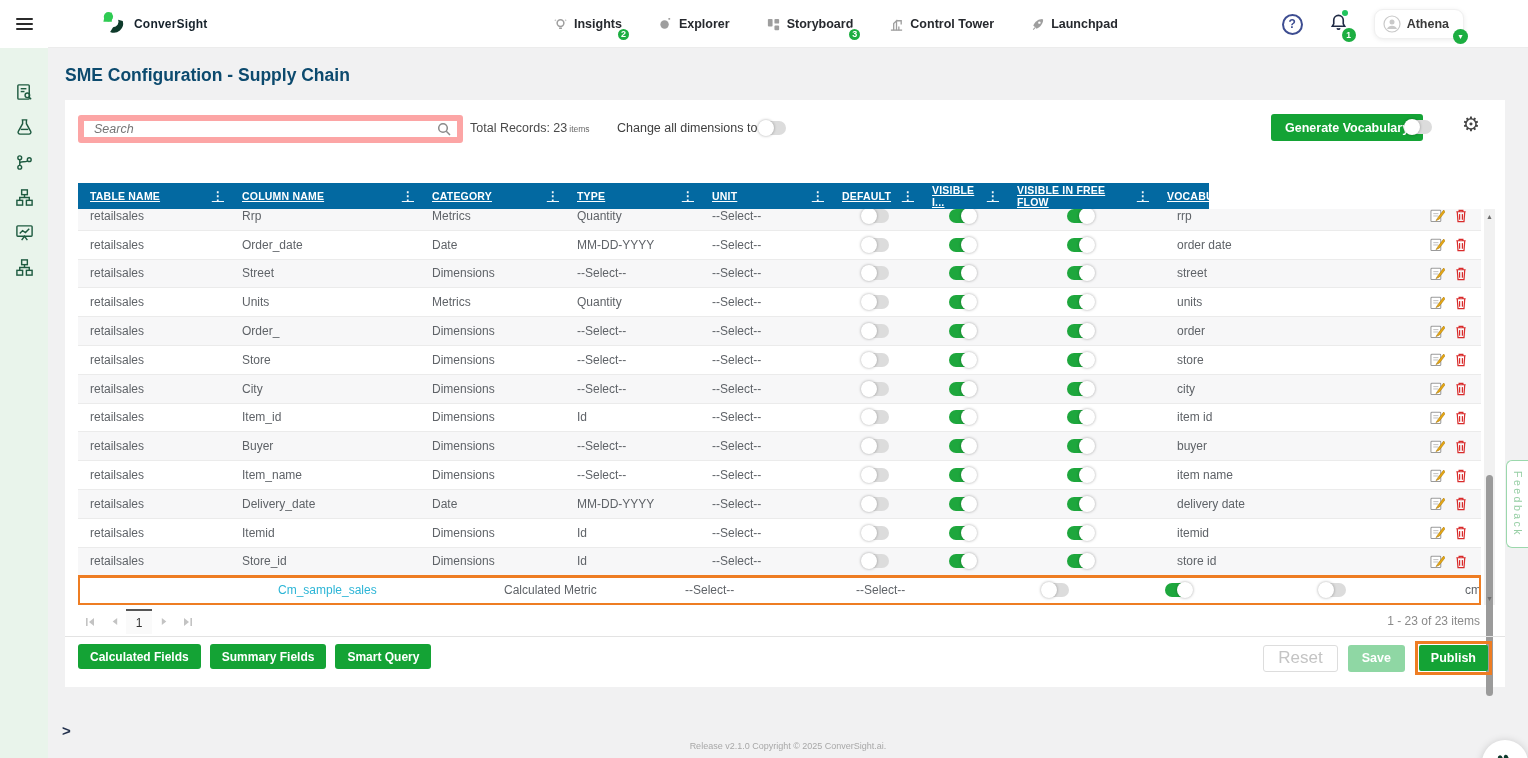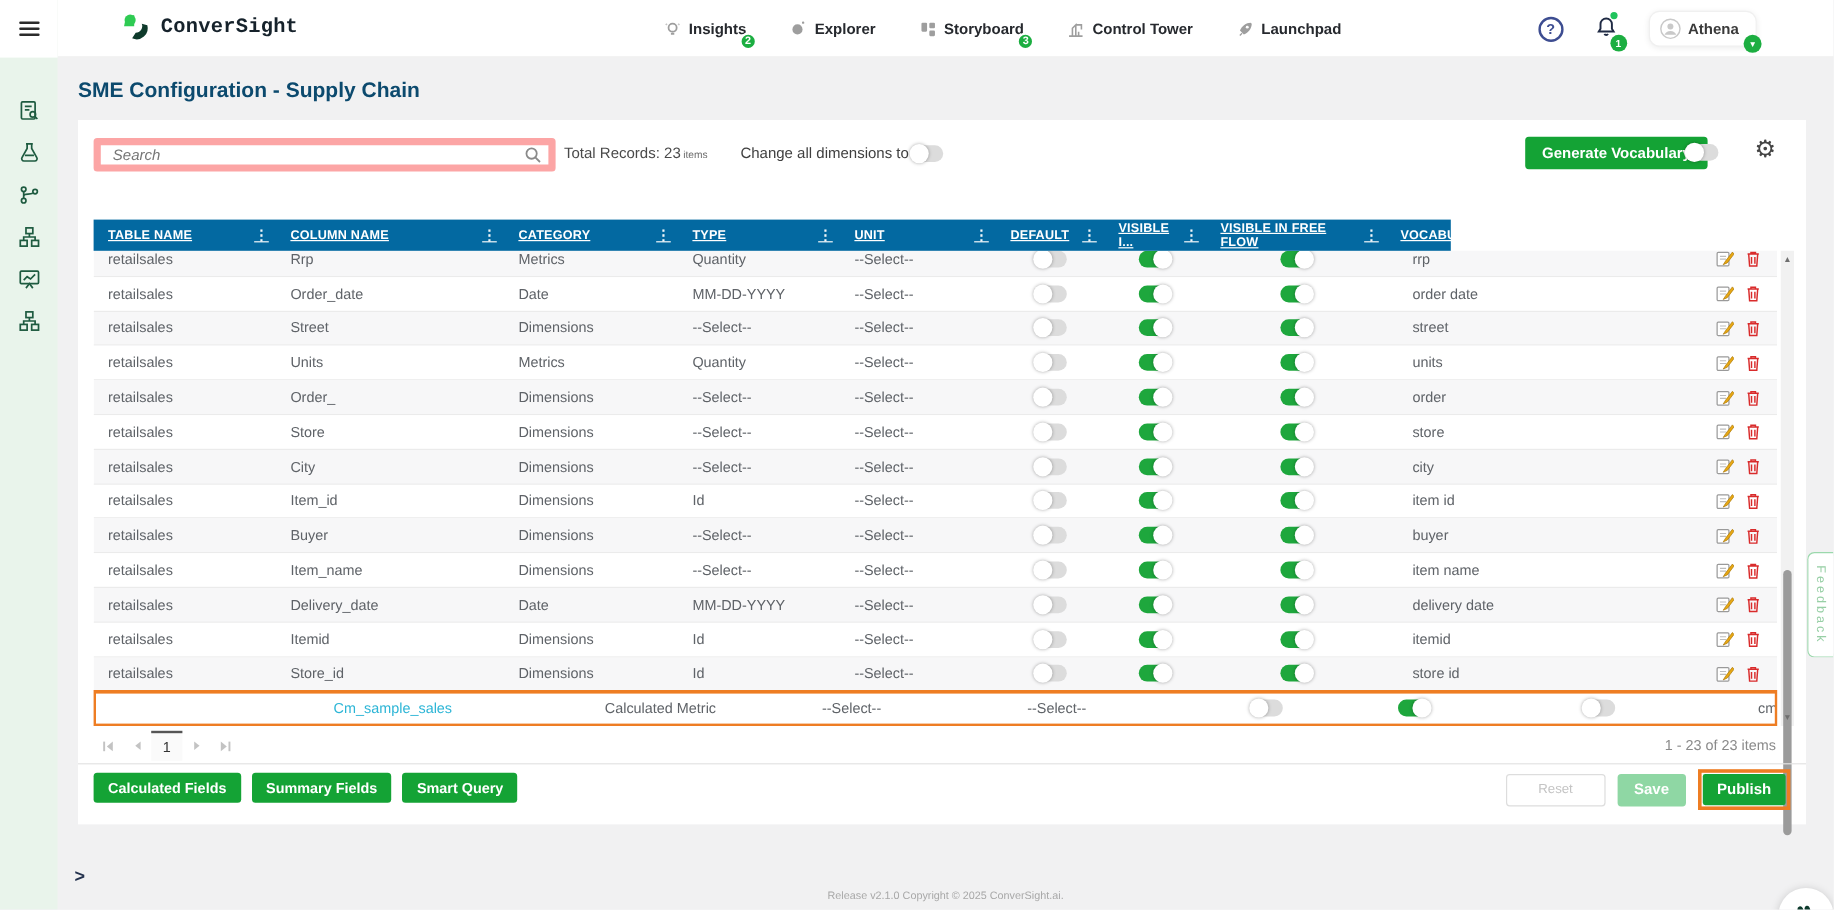--- a/index.html
+++ b/index.html
@@ -9,21 +9,21 @@
   
   .rail { position:absolute; left:0; top:0; width:48px; height:758px; background:#e9f4eb; z-index:5; }
   .rail-top { position:absolute; left:0; top:0; width:48px; height:48px; background:#fff; display:flex; align-items:center; justify-content:center; cursor:pointer; }
   .burger span { display:block; width:17px; height:2px; background:#2b2b2b; margin:3px 0; border-radius:1px; }
   .rail-icons { position:absolute; top:82px; left:0; width:48px; display:flex; flex-direction:column; align-items:center; gap:15px; }
   .rail-ic { width:20px; height:20px; display:flex; align-items:center; justify-content:center; cursor:pointer; }
 
   
   .topbar { position:absolute; left:48px; top:0; width:1480px; height:48px; background:#fff; border-bottom:1px solid #ececec; z-index:4; }
   .logo { position:absolute; left:52px; top:10px; display:flex; align-items:center; gap:7px; }
-  .logo-text { font-size:17px; font-weight:bold; color:#16222b; letter-spacing:.2px;font-family:Liberation Mono, monospace; }
+  .logo-text { font-size:12px; font-weight:bold; color:#16222b; letter-spacing:.2px; }
   .mainnav { position:absolute; left:505px; top:0; height:48px; display:flex; align-items:center; gap:36px; }
   .nav-item { position:relative; display:flex; align-items:center; gap:6px; cursor:pointer; }
   .nav-label { font-size:12.5px; font-weight:bold; color:#26292e; }
   .nav-badge { position:absolute; right:-9px; bottom:-10px; width:15px; height:15px; border-radius:50%; background:#1cae41; color:#fff; font-size:9px; font-weight:bold; display:flex; align-items:center; justify-content:center; border:2px solid #fff; }
   .top-right { position:absolute; right:64px; top:0; height:48px; display:flex; align-items:center; gap:26px; }
   .help-ic { width:21px; height:21px; border-radius:50%; border:2px solid #3d4d91; color:#3d4d91; font-size:12px; font-weight:bold; display:flex; align-items:center; justify-content:center; cursor:pointer; }
   .bell-wrap { position:relative; cursor:pointer; }
   .bell-dot { position:absolute; top:-2px; right:0px; width:6px; height:6px; border-radius:50%; background:#21c45d; }
   .bell-badge { position:absolute; right:-8px; bottom:-6px; width:14px; height:14px; border-radius:50%; background:#1cae41; color:#fff; font-size:8.5px; font-weight:bold; display:flex; align-items:center; justify-content:center; }
   .user-pill { position:relative; display:flex; align-items:center; gap:6px; height:30px; padding:0 14px 0 8px; border:1px solid #f0f0f0; border-radius:9px; box-shadow:0 1px 5px rgba(0,0,0,.08); cursor:pointer; background:#fff; }
@@ -86,21 +86,21 @@
   .pg-btns { position:absolute; left:13px; top:4px; display:flex; }
   .pg-btn { width:24px; height:25px; display:flex; align-items:center; justify-content:center; cursor:pointer; }
   .pg-cur { width:26px; height:25px; display:flex; align-items:center; justify-content:center; background:#fafafa; border-top:2px solid #555; font-size:12px; color:#333; cursor:pointer; }
   .range-text { position:absolute; right:25px; top:9px; font-size:12px; color:#8a8a8a; }
 
   
   .actrow { position:absolute; left:0; top:537px; width:1440px; height:44px; }
   .act-left { position:absolute; left:13px; top:7px; display:flex; gap:9px; }
   .gbtn { height:25px; padding:0 12px; background:#14a335; color:#fff; border:none; border-radius:3px; font-size:12px; font-weight:bold; cursor:pointer; font-family:"Liberation Sans", sans-serif; }
   .act-right { position:absolute; right:13px; top:4px; display:flex; gap:10px; align-items:center; }
-  .btn-reset { height:27px; padding:0 26px; background:#fff; color:#c4c4c4; border:1px solid #ddd; border-radius:3px; font-size:11px; font-family:"Liberation Sans", sans-serif; cursor:default; }
+  .btn-reset { height:27px; padding:0 14px; background:#fff; color:#c4c4c4; border:1px solid #ddd; border-radius:3px; font-size:17px; font-family:"Liberation Sans", sans-serif; cursor:default; }
   .btn-save { height:27px; padding:0 14px; background:#8fd7a4; color:#fff; border:none; border-radius:3px; font-size:12.5px; font-weight:bold; font-family:"Liberation Sans", sans-serif; cursor:pointer; }
   .pub-wrap { border:3px solid #ee7d23; padding:1px; }
   .btn-publish { height:26px; padding:0 12px; background:#14a335; color:#fff; border:none; border-radius:2px; font-size:12.5px; font-weight:bold; font-family:"Liberation Sans", sans-serif; cursor:pointer;text-align:center; }
 
   
   .chevron { position:absolute; left:62px; top:722px; font-size:15px; font-weight:bold; color:#23314d; cursor:pointer; z-index:6; }
   .release { position:absolute; left:48px; top:741px; width:1480px; text-align:center; font-size:9px; color:#a8a8a8; z-index:6; }
   .float-logo { position:absolute; left:1434px; top:692px; width:46px; height:46px; border-radius:50%; background:#fff; box-shadow:0 1px 8px rgba(0,0,0,.18); display:flex; align-items:center; justify-content:center; cursor:pointer; z-index:6; }
   .feedback { position:absolute; left:1506px; top:460px; width:22px; height:88px; background:#fff; border:1px solid #9bd8ac; border-right:none; border-radius:6px 0 0 6px; display:flex; align-items:center; justify-content:center; writing-mode:vertical-rl; font-size:10.5px; letter-spacing:2.5px; color:#97cfa5; cursor:pointer; z-index:6; }
 </style>

